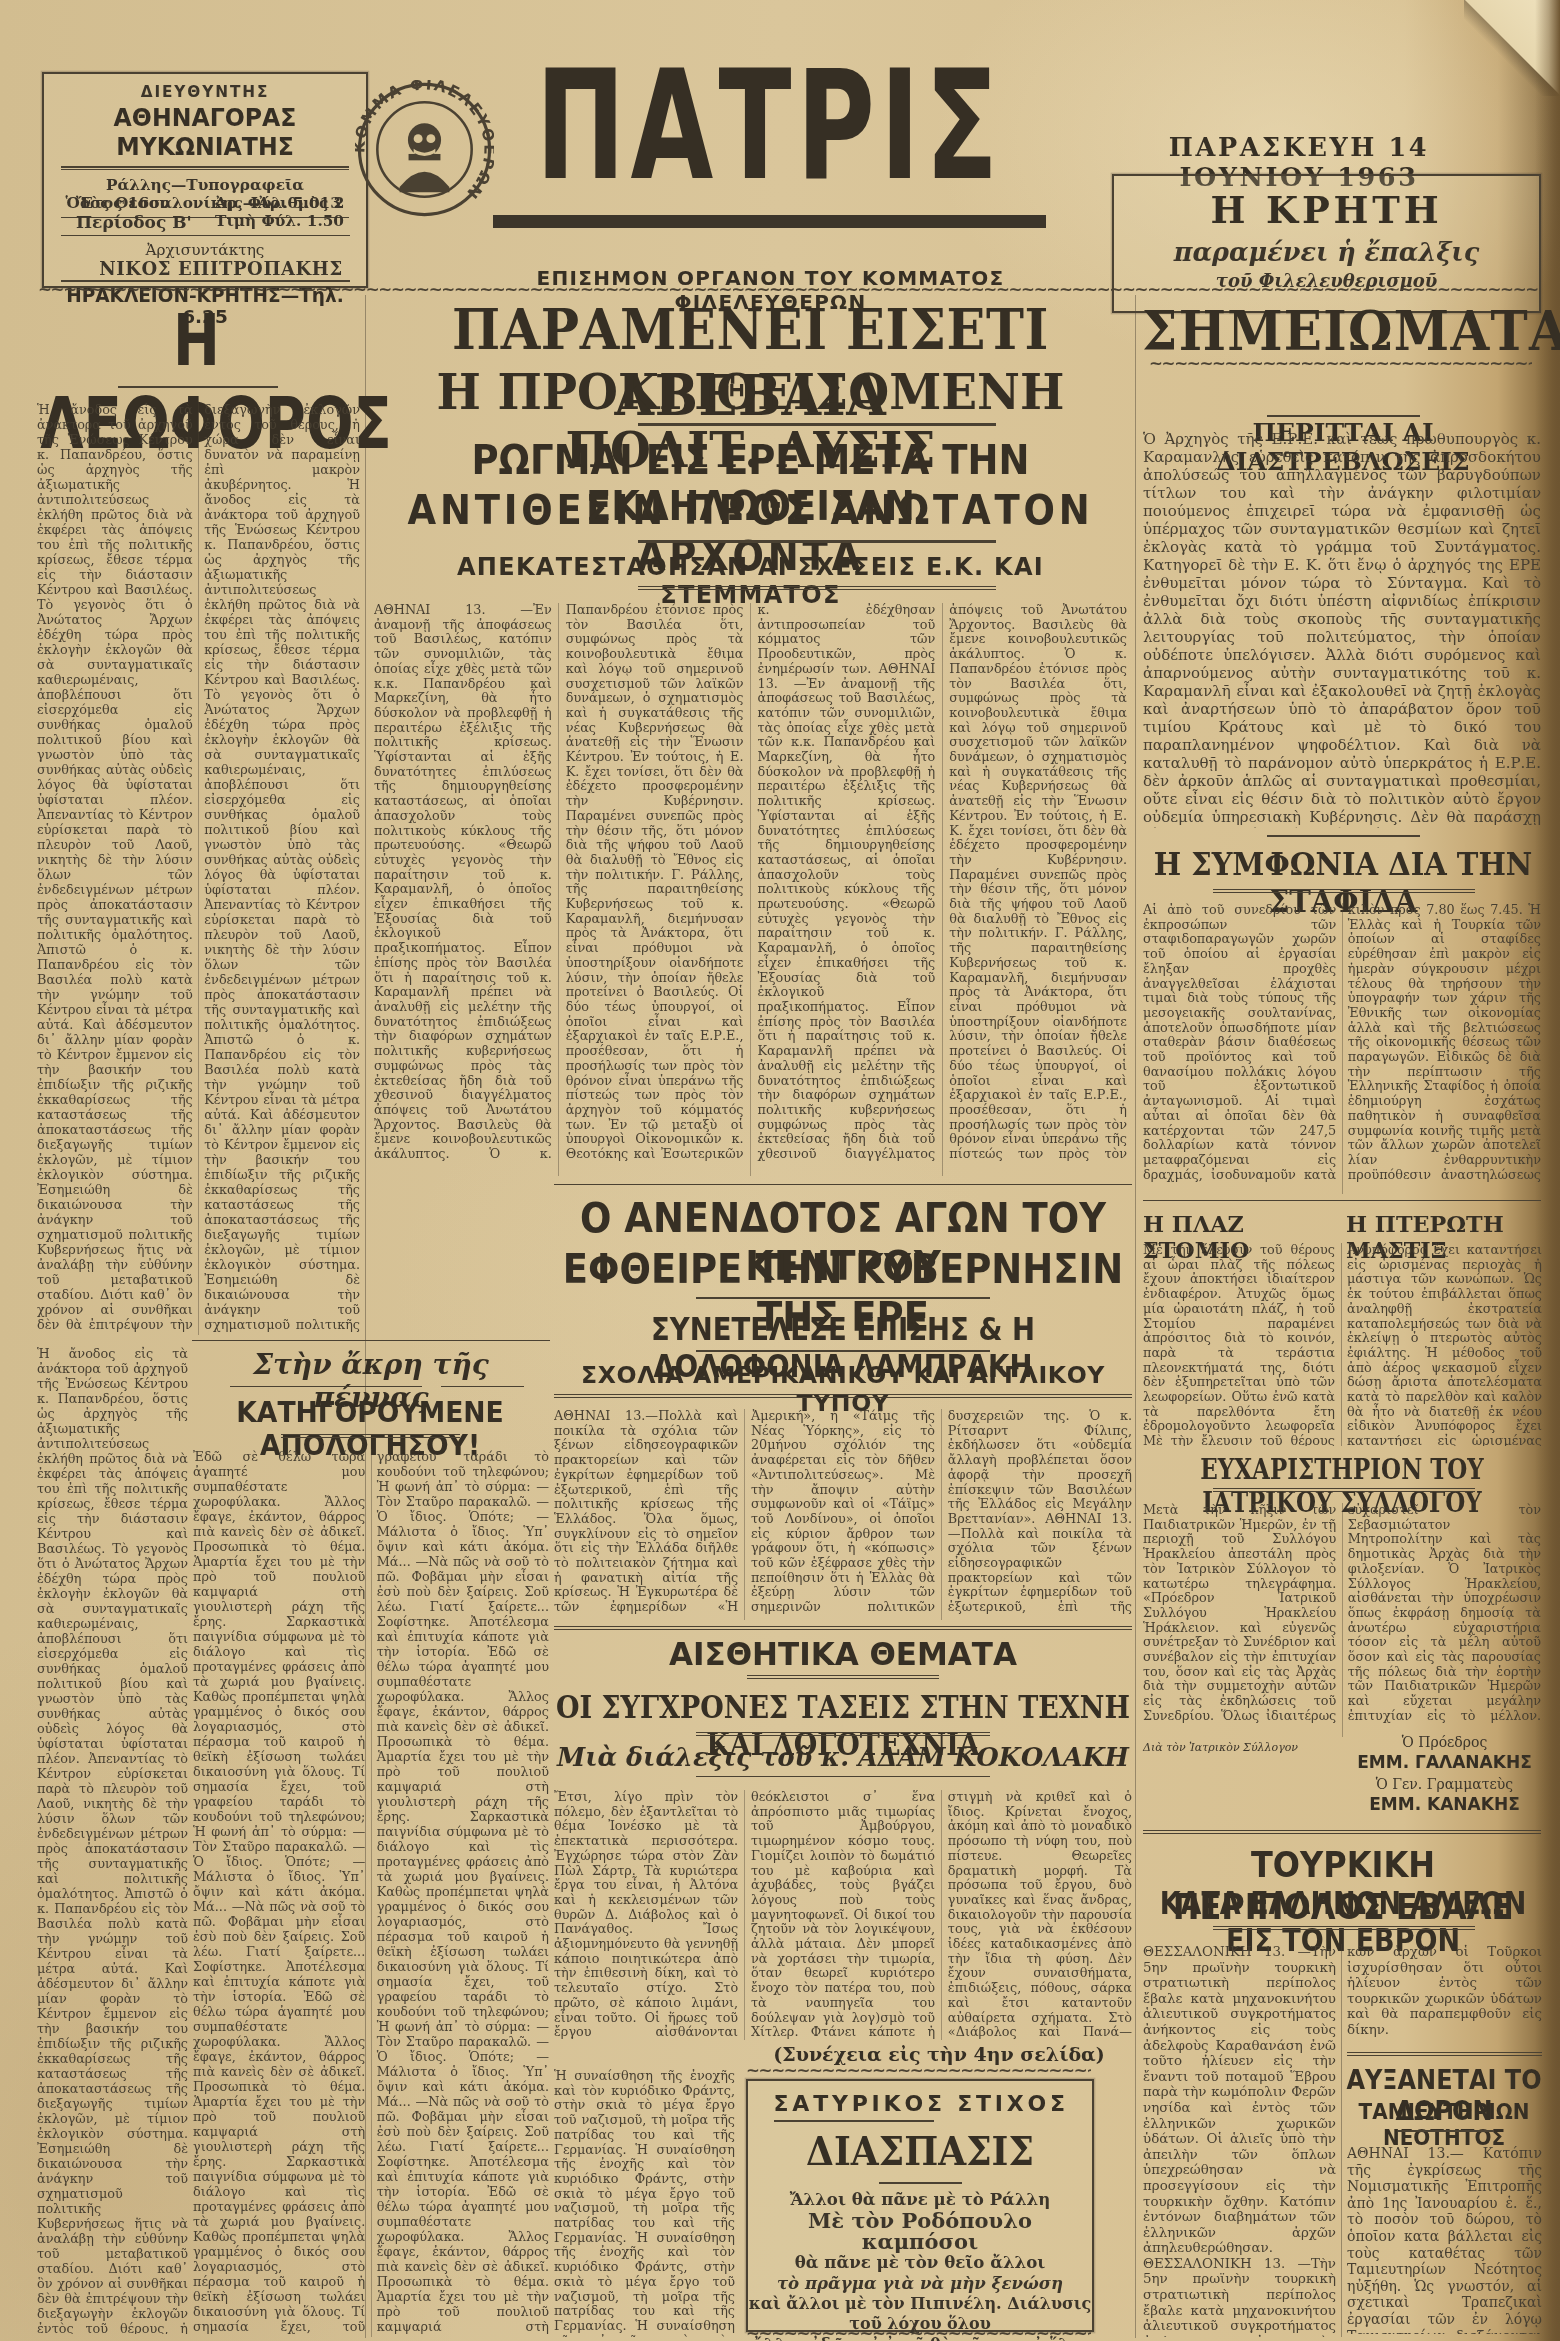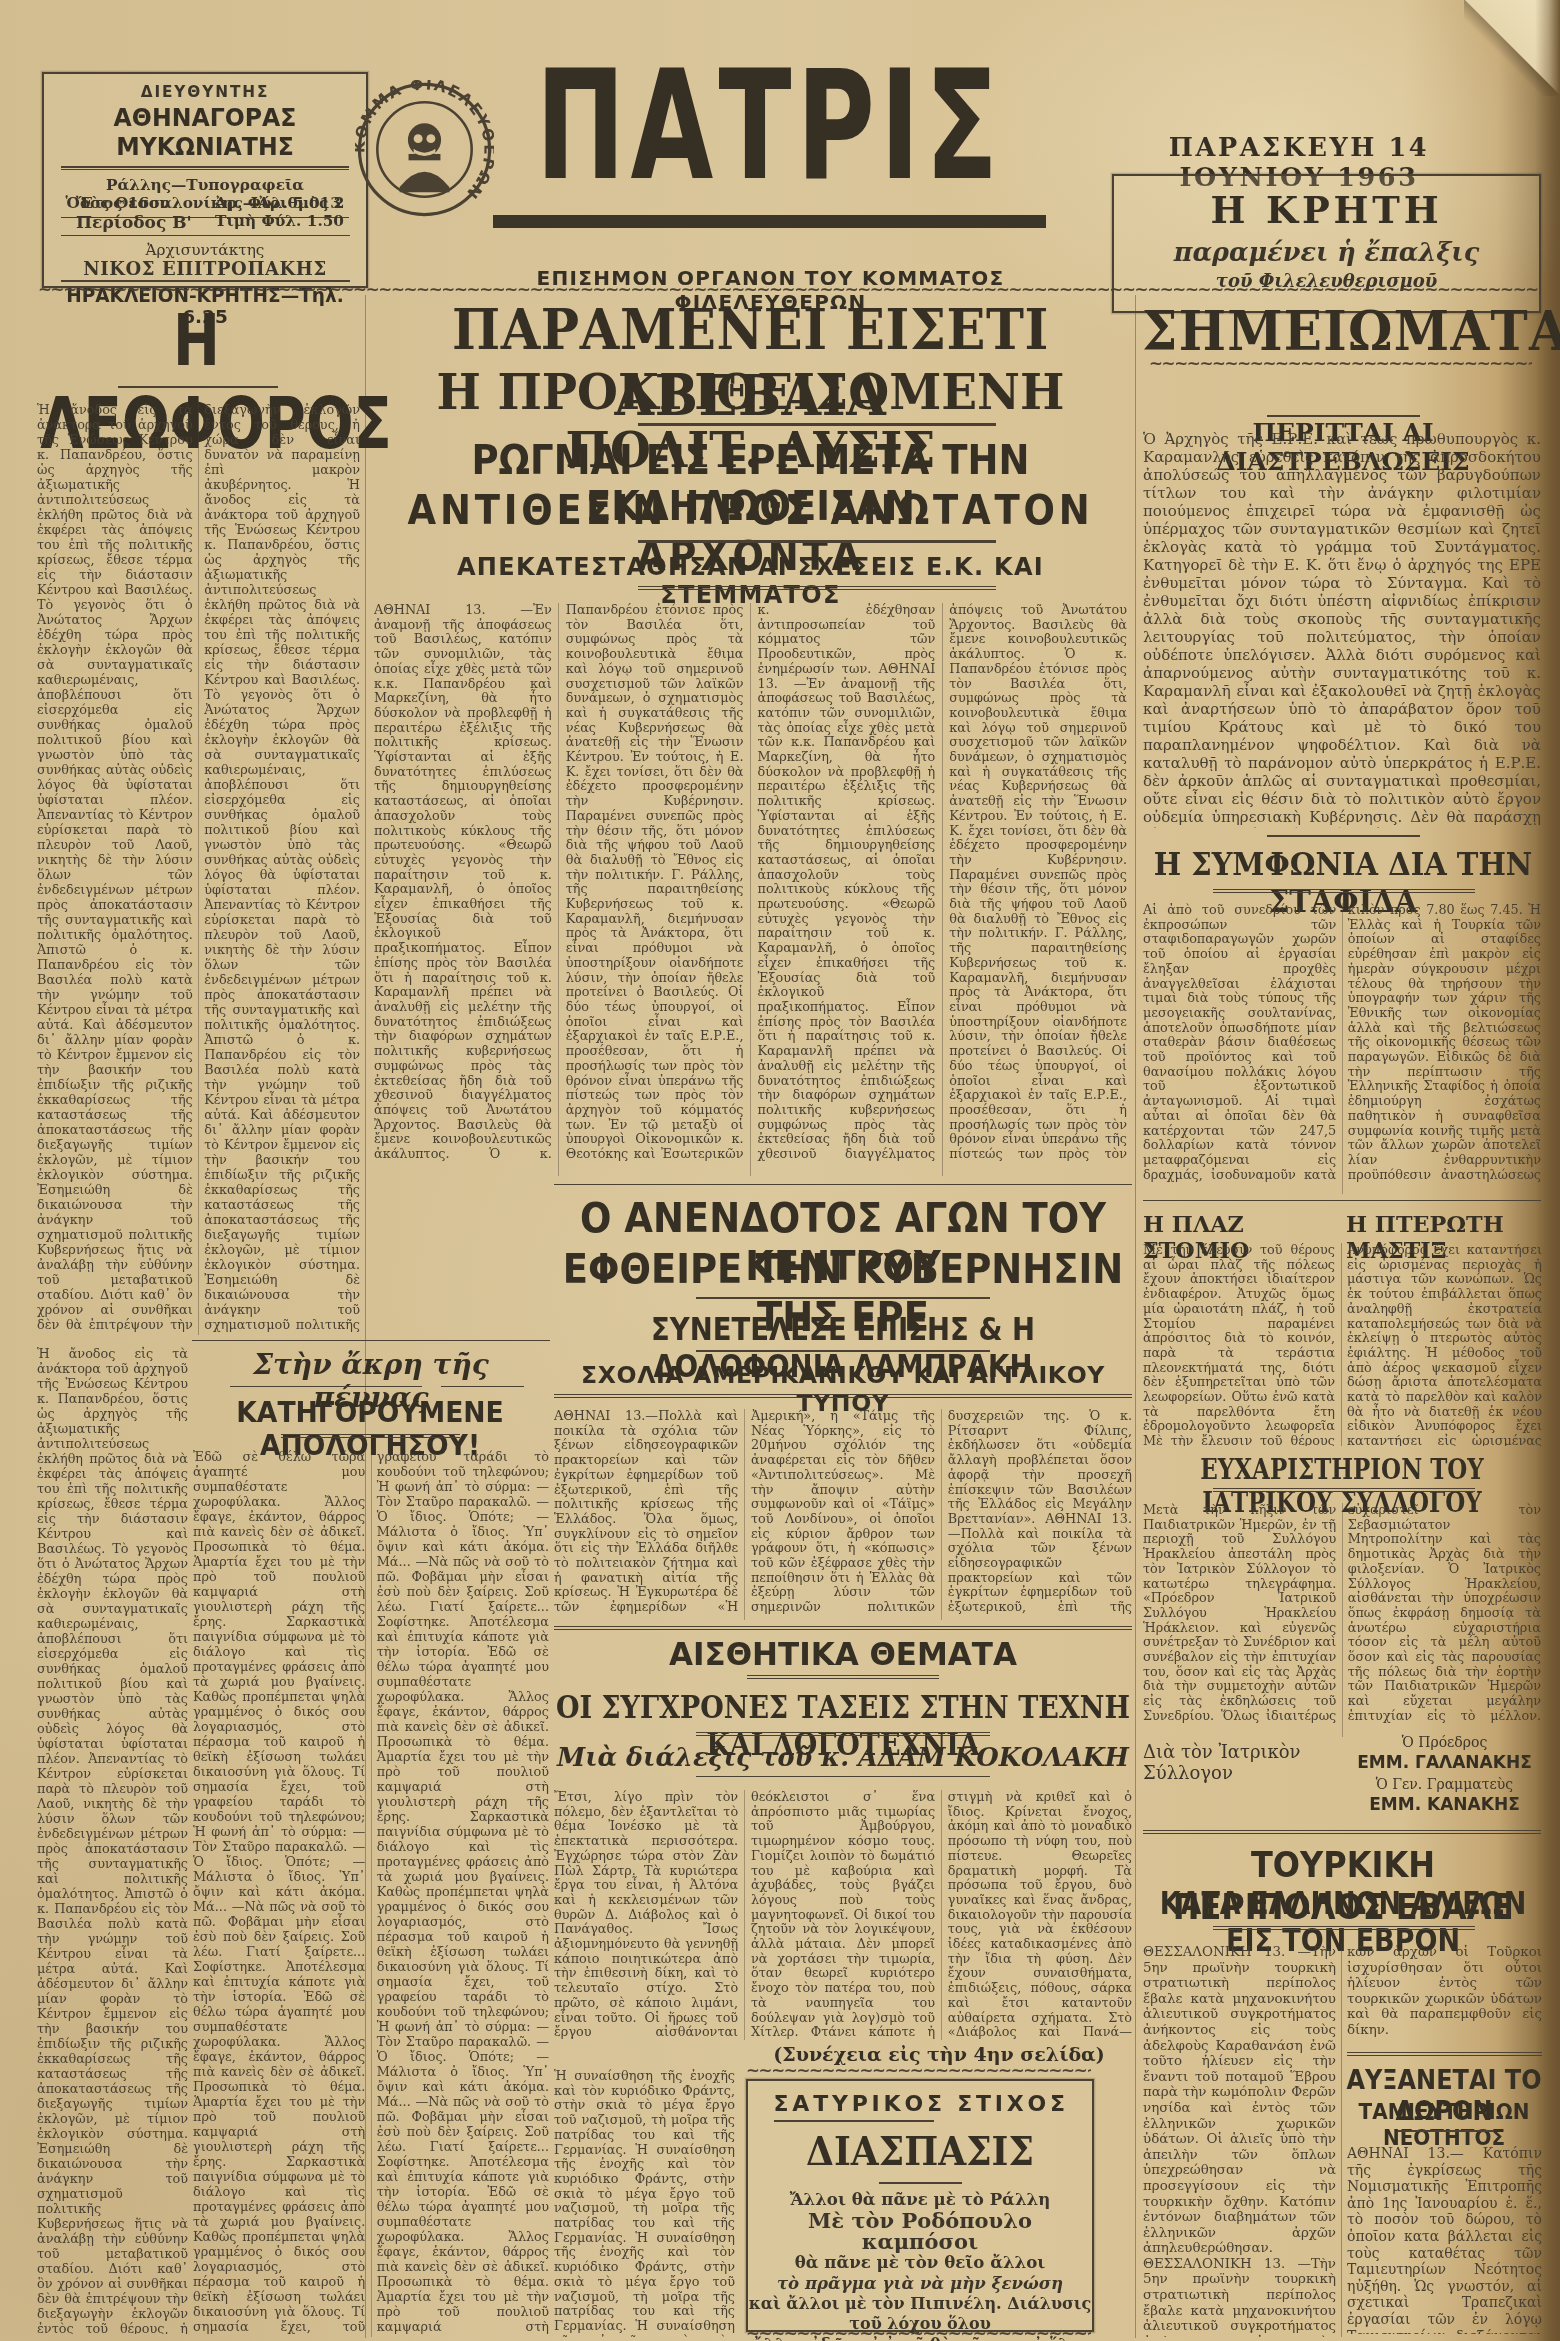--- a/index.html
+++ b/index.html
@@ -45,21 +45,21 @@
     <div style="height:1.3px;background:#4a4132;margin:0 16.6px 5.1px;"></div>
     <div class="c b" style="font-size:15.3px;">Ράλλης—Τυπογραφεῖα</div>
     <div class="c b" style="font-size:15.3px;">Ὁδὸς Θεσσαλονίκης—Ἀριθμὸς 2</div>
     <div style="height:1.3px;background:#4a4132;margin:5.1px 16.6px;"></div>
     <div class="abs b" style="left:32px;top:120px;font-size:15.3px;">Ἔτος 16ον</div>
     <div class="abs b" style="left:171px;top:120px;font-size:15.3px;">Ἀρ. Φύλ. 5.013</div>
     <div class="abs b" style="left:32px;top:138px;font-size:17px;">Περίοδος Β'</div>
     <div class="abs b" style="left:171px;top:138px;font-size:15.3px;">Τιμὴ Φύλ. 1.50</div>
     <div class="abs" style="left:16.6px;top:161px;width:289px;height:1.3px;background:#4a4132;"></div>
     <div class="abs c" style="left:0;top:167px;width:100%;font-size:15.3px;">Ἀρχισυντάκτης</div>
-    <div class="abs c b" style="left:0;top:184px;width:100%;font-size:18px;letter-spacing:0.6px;">ΝΙΚΟΣ ΕΠΙΤΡΟΠΑΚΗΣ</div>
+    <div class="abs c b" style="left:16px;top:184px;width:100%;font-size:18px;letter-spacing:0.6px;">ΝΙΚΟΣ ΕΠΙΤΡΟΠΑΚΗΣ</div>
     <div class="abs" style="left:16.6px;top:206px;width:289px;height:1.9px;background:#4a4132;"></div>
     <div class="abs c sans b ink" style="left:0;top:211px;width:100%;font-size:18.5px;">ΗΡΑΚΛΕΙΟΝ-ΚΡΗΤΗΣ—Τηλ. 6.25</div>
   </div>
 
   <svg class="abs" style="left:355px;top:80px;" width="139" height="139" viewBox="0 0 218 218">
     <circle cx="109" cy="109" r="102" fill="none" stroke="#4a4132" stroke-width="5"></circle>
     <circle cx="109" cy="109" r="74" fill="none" stroke="#4a4132" stroke-width="4"></circle>
     <path id="embArc" d="M 109 203 A 94 94 0 1 1 109.01 203" fill="none"></path>
     <text font-family="DejaVu Sans" font-size="24" font-weight="bold" fill="#4a4132" letter-spacing="3">
       <textPath href="#embArc" startOffset="24%">ΚΟΜΜΑ ΦΙΛΕΛΕΥΘΕΡΩΝ</textPath>
@@ -164,21 +164,21 @@
   <div class="abs rule" style="left:1143px;top:1200px;width:398px;height:1.3px;"></div>
   <div class="abs b ink" style="left:1143px;top:1211px;width:192px;font-size:22.3px;">Η ΠΛΑΖ ΣΤΟΜΙΟ</div>
   <div class="abs b ink" style="left:1346px;top:1211px;width:198px;font-size:22.3px;">Η ΠΤΕΡΩΤΗ ΜΑΣΤΙΞ</div>
   <div class="abs col" style="left:1143px;top:1243px;width:192px;height:203px;font-size:12.8px;line-height:14.7px;">Μὲ τὴν ἔλευσιν τοῦ θέρους αἱ ὧραι πλὰζ τῆς πόλεως ἔχουν ἀποκτήσει ἰδιαίτερον ἐνδιαφέρον. Ἀτυχῶς ὅμως μία ὡραιοτάτη πλάζ, ἡ τοῦ Στομίου παραμένει ἀπρόσιτος διὰ τὸ κοινόν, παρὰ τὰ τεράστια πλεονεκτήματά της, διότι δὲν ἐξυπηρετεῖται ὑπὸ τῶν λεωφορείων. Οὕτω ἐνῶ κατὰ τὰ παρελθόντα ἔτη ἐδρομολογοῦντο λεωφορεῖα Μὲ τὴν ἔλευσιν τοῦ θέρους αἱ ὧραι πλὰζ τῆς πόλεως ἔχουν ἀποκτήσει ἰδιαίτερον ἐνδιαφέρον. Ἀτυχῶς ὅμως μία ὡραιοτάτη πλάζ, ἡ τοῦ Στομίου παραμένει ἀπρόσιτος διὰ τὸ κοινόν, παρὰ τὰ τεράστια πλεονεκτήματά της, διότι δὲν ἐξυπηρετεῖται ὑπὸ τῶν λεωφορείων. Οὕτω ἐνῶ κατὰ τὰ παρελθόντα ἔτη ἐδρομολογοῦντο λεωφορεῖα</div>
   <div class="abs vline" style="left:1341px;top:1243px;height:203px;"></div>
   <div class="abs col" style="left:1347px;top:1243px;width:195px;height:203px;font-size:12.8px;line-height:14.7px;">Ἀνυπόφορος ἔχει καταντήσει εἰς ὡρισμένας περιοχὰς ἡ μάστιγα τῶν κωνώπων. Ὡς ἐκ τούτου ἐπιβάλλεται ὅπως ἀναληφθῇ ἐκστρατεία καταπολεμήσεώς των διὰ νὰ ἐκλείψῃ ὁ πτερωτὸς αὐτὸς ἐφιάλτης. Ἡ μέθοδος τοῦ ἀπὸ ἀέρος ψεκασμοῦ εἶχεν δώσῃ ἄριστα ἀποτελέσματα κατὰ τὸ παρελθὸν καὶ καλὸν θὰ ἦτο νὰ διατεθῇ ἐκ νέου εἰδικὸν Ἀνυπόφορος ἔχει καταντήσει εἰς ὡρισμένας περιοχὰς ἡ μάστιγα τῶν κωνώπων. Ὡς ἐκ τούτου ἐπιβάλλεται ὅπως ἀναληφθῇ ἐκστρατεία καταπολεμήσεώς των διὰ νὰ ἐκλείψῃ ὁ πτερωτὸς αὐτὸς ἐφιάλτης. Ἡ μέθοδος τοῦ ἀπὸ ἀέρος ψεκασμοῦ εἶχεν δώσῃ ἄριστα ἀποτελέσματα κατὰ τὸ παρελθὸν καὶ καλὸν θὰ ἦτο νὰ διατεθῇ ἐκ νέου εἰδικὸν</div>
 
   <div class="abs c b ink" style="left:1139px;top:1451px;width:406px;font-size:23px;transform:scaleY(1.25);transform-origin:center top;">ΕΥΧΑΡΙΣΤΗΡΙΟΝ ΤΟΥ ΙΑΤΡΙΚΟΥ ΣΥΛΛΟΓΟΥ</div>
   <div class="abs rule2" style="left:1213px;top:1488px;width:262px;"></div>
   <div class="abs col" style="left:1143px;top:1503px;width:398px;height:234px;column-count:2;column-gap:11.5px;column-rule:0.6px solid rgba(74,65,50,.4);font-size:12.8px;line-height:14.7px;">Μετὰ τὴν λῆξιν τῶν Παιδιατρικῶν Ἡμερῶν, ἐν τῇ περιοχῇ τοῦ Συλλόγου Ἡρακλείου ἀπεστάλη πρὸς τὸν Ἰατρικὸν Σύλλογον τὸ κατωτέρω τηλεγράφημα. «Πρόεδρον Ἰατρικοῦ Συλλόγου Ἡρακλείου Ἡράκλειον. καὶ εὐγενῶς συνέτρεξαν τὸ Συνέδριον καὶ συνέβαλον εἰς τὴν ἐπιτυχίαν του, ὅσον καὶ εἰς τὰς Ἀρχὰς διὰ τὴν συμμετοχὴν αὐτῶν εἰς τὰς ἐκδηλώσεις τοῦ Συνεδρίου. Ὅλως ἰδιαιτέρως εὐχαριστεῖ τὸν Σεβασμιώτατον Μητροπολίτην καὶ τὰς δημοτικὰς Ἀρχὰς διὰ τὴν φιλοξενίαν. Ὁ Ἰατρικὸς Σύλλογος Ἡρακλείου, αἰσθάνεται τὴν ὑποχρέωσιν ὅπως ἐκφράσῃ δημοσίᾳ τὰ ἀνωτέρω εὐχαριστήρια τόσον εἰς τὰ μέλη αὐτοῦ ὅσον καὶ εἰς τὰς παρουσίας τῆς πόλεως διὰ τὴν ἑορτὴν τῶν Παιδιατρικῶν Ἡμερῶν καὶ εὔχεται μεγάλην ἐπιτυχίαν εἰς τὸ μέλλον. Μετὰ τὴν λῆξιν τῶν Παιδιατρικῶν Ἡμερῶν, ἐν τῇ περιοχῇ τοῦ Συλλόγου Ἡρακλείου ἀπεστάλη πρὸς τὸν Ἰατρικὸν Σύλλογον τὸ κατωτέρω τηλεγράφημα. «Πρόεδρον Ἰατρικοῦ Συλλόγου Ἡρακλείου Ἡράκλειον. καὶ εὐγενῶς συνέτρεξαν τὸ Συνέδριον καὶ συνέβαλον εἰς τὴν ἐπιτυχίαν του, ὅσον καὶ εἰς τὰς Ἀρχὰς διὰ τὴν συμμετοχὴν αὐτῶν εἰς τὰς ἐκδηλώσεις τοῦ Συνεδρίου. Ὅλως ἰδιαιτέρως εὐχαριστεῖ τὸν Σεβασμιώτατον Μητροπολίτην καὶ τὰς δημοτικὰς Ἀρχὰς διὰ τὴν φιλοξενίαν. Ὁ Ἰατρικὸς Σύλλογος Ἡρακλείου, αἰσθάνεται τὴν ὑποχρέωσιν ὅπως ἐκφράσῃ δημοσίᾳ τὰ ἀνωτέρω εὐχαριστήρια τόσον εἰς τὰ μέλη αὐτοῦ ὅσον καὶ εἰς τὰς παρουσίας τῆς πόλεως διὰ τὴν ἑορτὴν τῶν Παιδιατρικῶν Ἡμερῶν καὶ εὔχεται μεγάλην ἐπιτυχίαν εἰς τὸ μέλλον.</div>
-  <div class="abs" style="left:1143px;top:1741px;width:192px;font-size:18px;">Διὰ τὸν Ἰατρικὸν Σύλλογον</div>
+  <div class="abs" style="left:1143px;top:1741px;width:192px;font-size:11px;font-style:italic;">Διὰ τὸν Ἰατρικὸν Σύλλογον</div>
   <div class="abs c" style="left:1346px;top:1734px;width:197px;font-size:14px;">Ὁ Πρόεδρος</div>
   <div class="abs c sans b ink" style="left:1346px;top:1752px;width:197px;font-size:17px;">ΕΜΜ. ΓΑΛΑΝΑΚΗΣ</div>
   <div class="abs c" style="left:1346px;top:1776px;width:197px;font-size:14px;">Ὁ Γεν. Γραμματεὺς</div>
   <div class="abs c sans b ink" style="left:1346px;top:1794px;width:197px;font-size:17px;">ΕΜΜ. ΚΑΝΑΚΗΣ</div>
 
   <div class="abs rule2" style="left:1143px;top:1830px;width:398px;"></div>
   <div class="abs c sans b ink" style="left:1142px;top:1843px;width:402px;font-size:32px;transform:scaleY(1.12);transform-origin:center top;">ΤΟΥΡΚΙΚΗ ΠΕΡΙΠΟΛΟΣ ΕΒΑΛΕ</div>
   <div class="abs c sans b ink" style="left:1142px;top:1885px;width:402px;font-size:27px;transform:scaleY(1.18);transform-origin:center top;">ΚΑΤΑ ΕΛΛΗΝΩΝ ΑΛΙΕΩΝ ΕΙΣ ΤΟΝ ΕΒΡΟΝ</div>
   <div class="abs rule2" style="left:1213px;top:1926px;width:262px;"></div>
   <div class="abs col" style="left:1143px;top:1944px;width:193px;height:393px;font-size:13.4px;line-height:15.6px;">ΘΕΣΣΑΛΟΝΙΚΗ 13. —Τὴν 5ην πρωϊνὴν τουρκικὴ στρατιωτικὴ περίπολος ἔβαλε κατὰ μηχανοκινήτου ἁλιευτικοῦ συγκροτήματος ἀνήκοντος εἰς τοὺς ἀδελφοὺς Καραθανάση ἐνῶ τοῦτο ἡλίευεν εἰς τὴν ἔναντι τοῦ ποταμοῦ Ἕβρου παρὰ τὴν κωμόπολιν Φερῶν νησίδα καὶ ἐντὸς τῶν ἑλληνικῶν χωρικῶν ὑδάτων. Οἱ ἁλιεῖς ὑπὸ τὴν ἀπειλὴν τῶν ὅπλων ὑπεχρεώθησαν νὰ προσεγγίσουν εἰς τὴν τουρκικὴν ὄχθην. Κατόπιν ἐντόνων διαβημάτων τῶν ἑλληνικῶν ἀρχῶν ἀπηλευθερώθησαν. ΘΕΣΣΑΛΟΝΙΚΗ 13. —Τὴν 5ην πρωϊνὴν τουρκικὴ στρατιωτικὴ περίπολος ἔβαλε κατὰ μηχανοκινήτου ἁλιευτικοῦ συγκροτήματος ἀνήκοντος εἰς τοὺς ἀδελφοὺς Καραθανάση ἐνῶ τοῦτο ἡλίευεν εἰς τὴν ἔναντι τοῦ ποταμοῦ Ἕβρου παρὰ τὴν κωμόπολιν Φερῶν νησίδα καὶ ἐντὸς τῶν ἑλληνικῶν χωρικῶν ὑδάτων. Οἱ ἁλιεῖς ὑπὸ τὴν ἀπειλὴν τῶν ὅπλων ὑπεχρεώθησαν νὰ προσεγγίσουν εἰς τὴν τουρκικὴν ὄχθην. Κατόπιν ἐντόνων διαβημάτων τῶν ἑλληνικῶν ἀρχῶν ἀπηλευθερώθησαν.</div>

